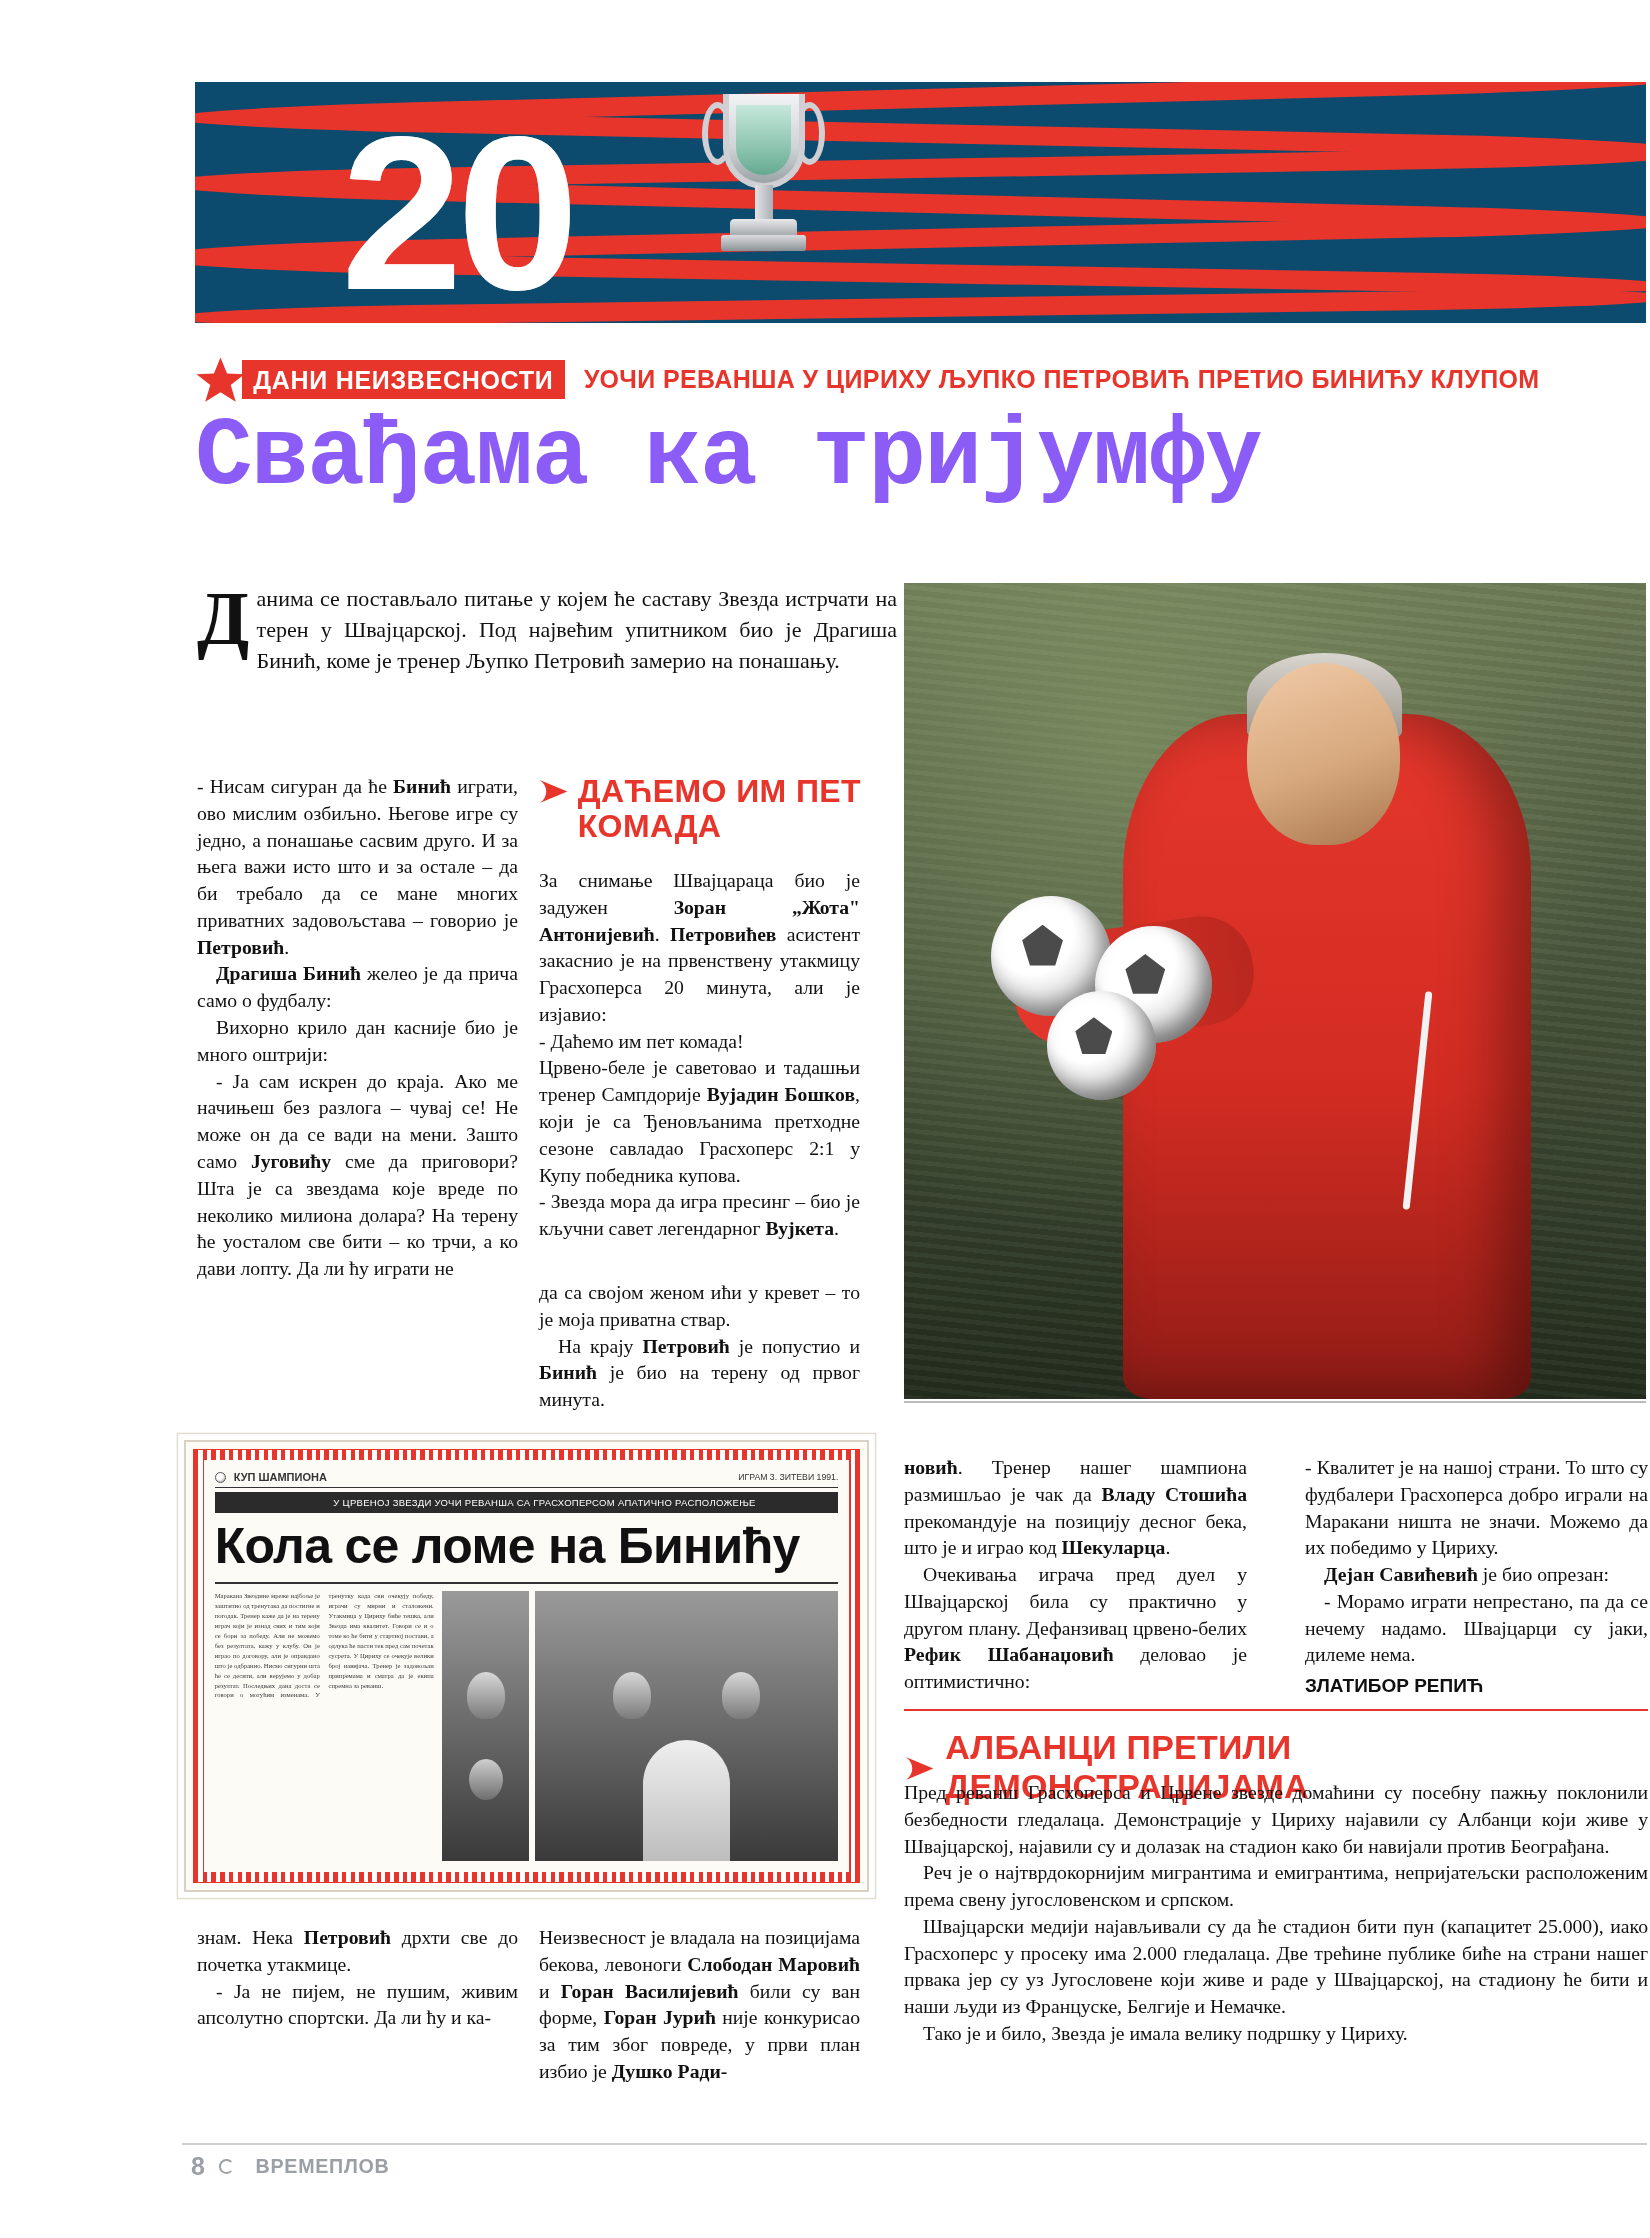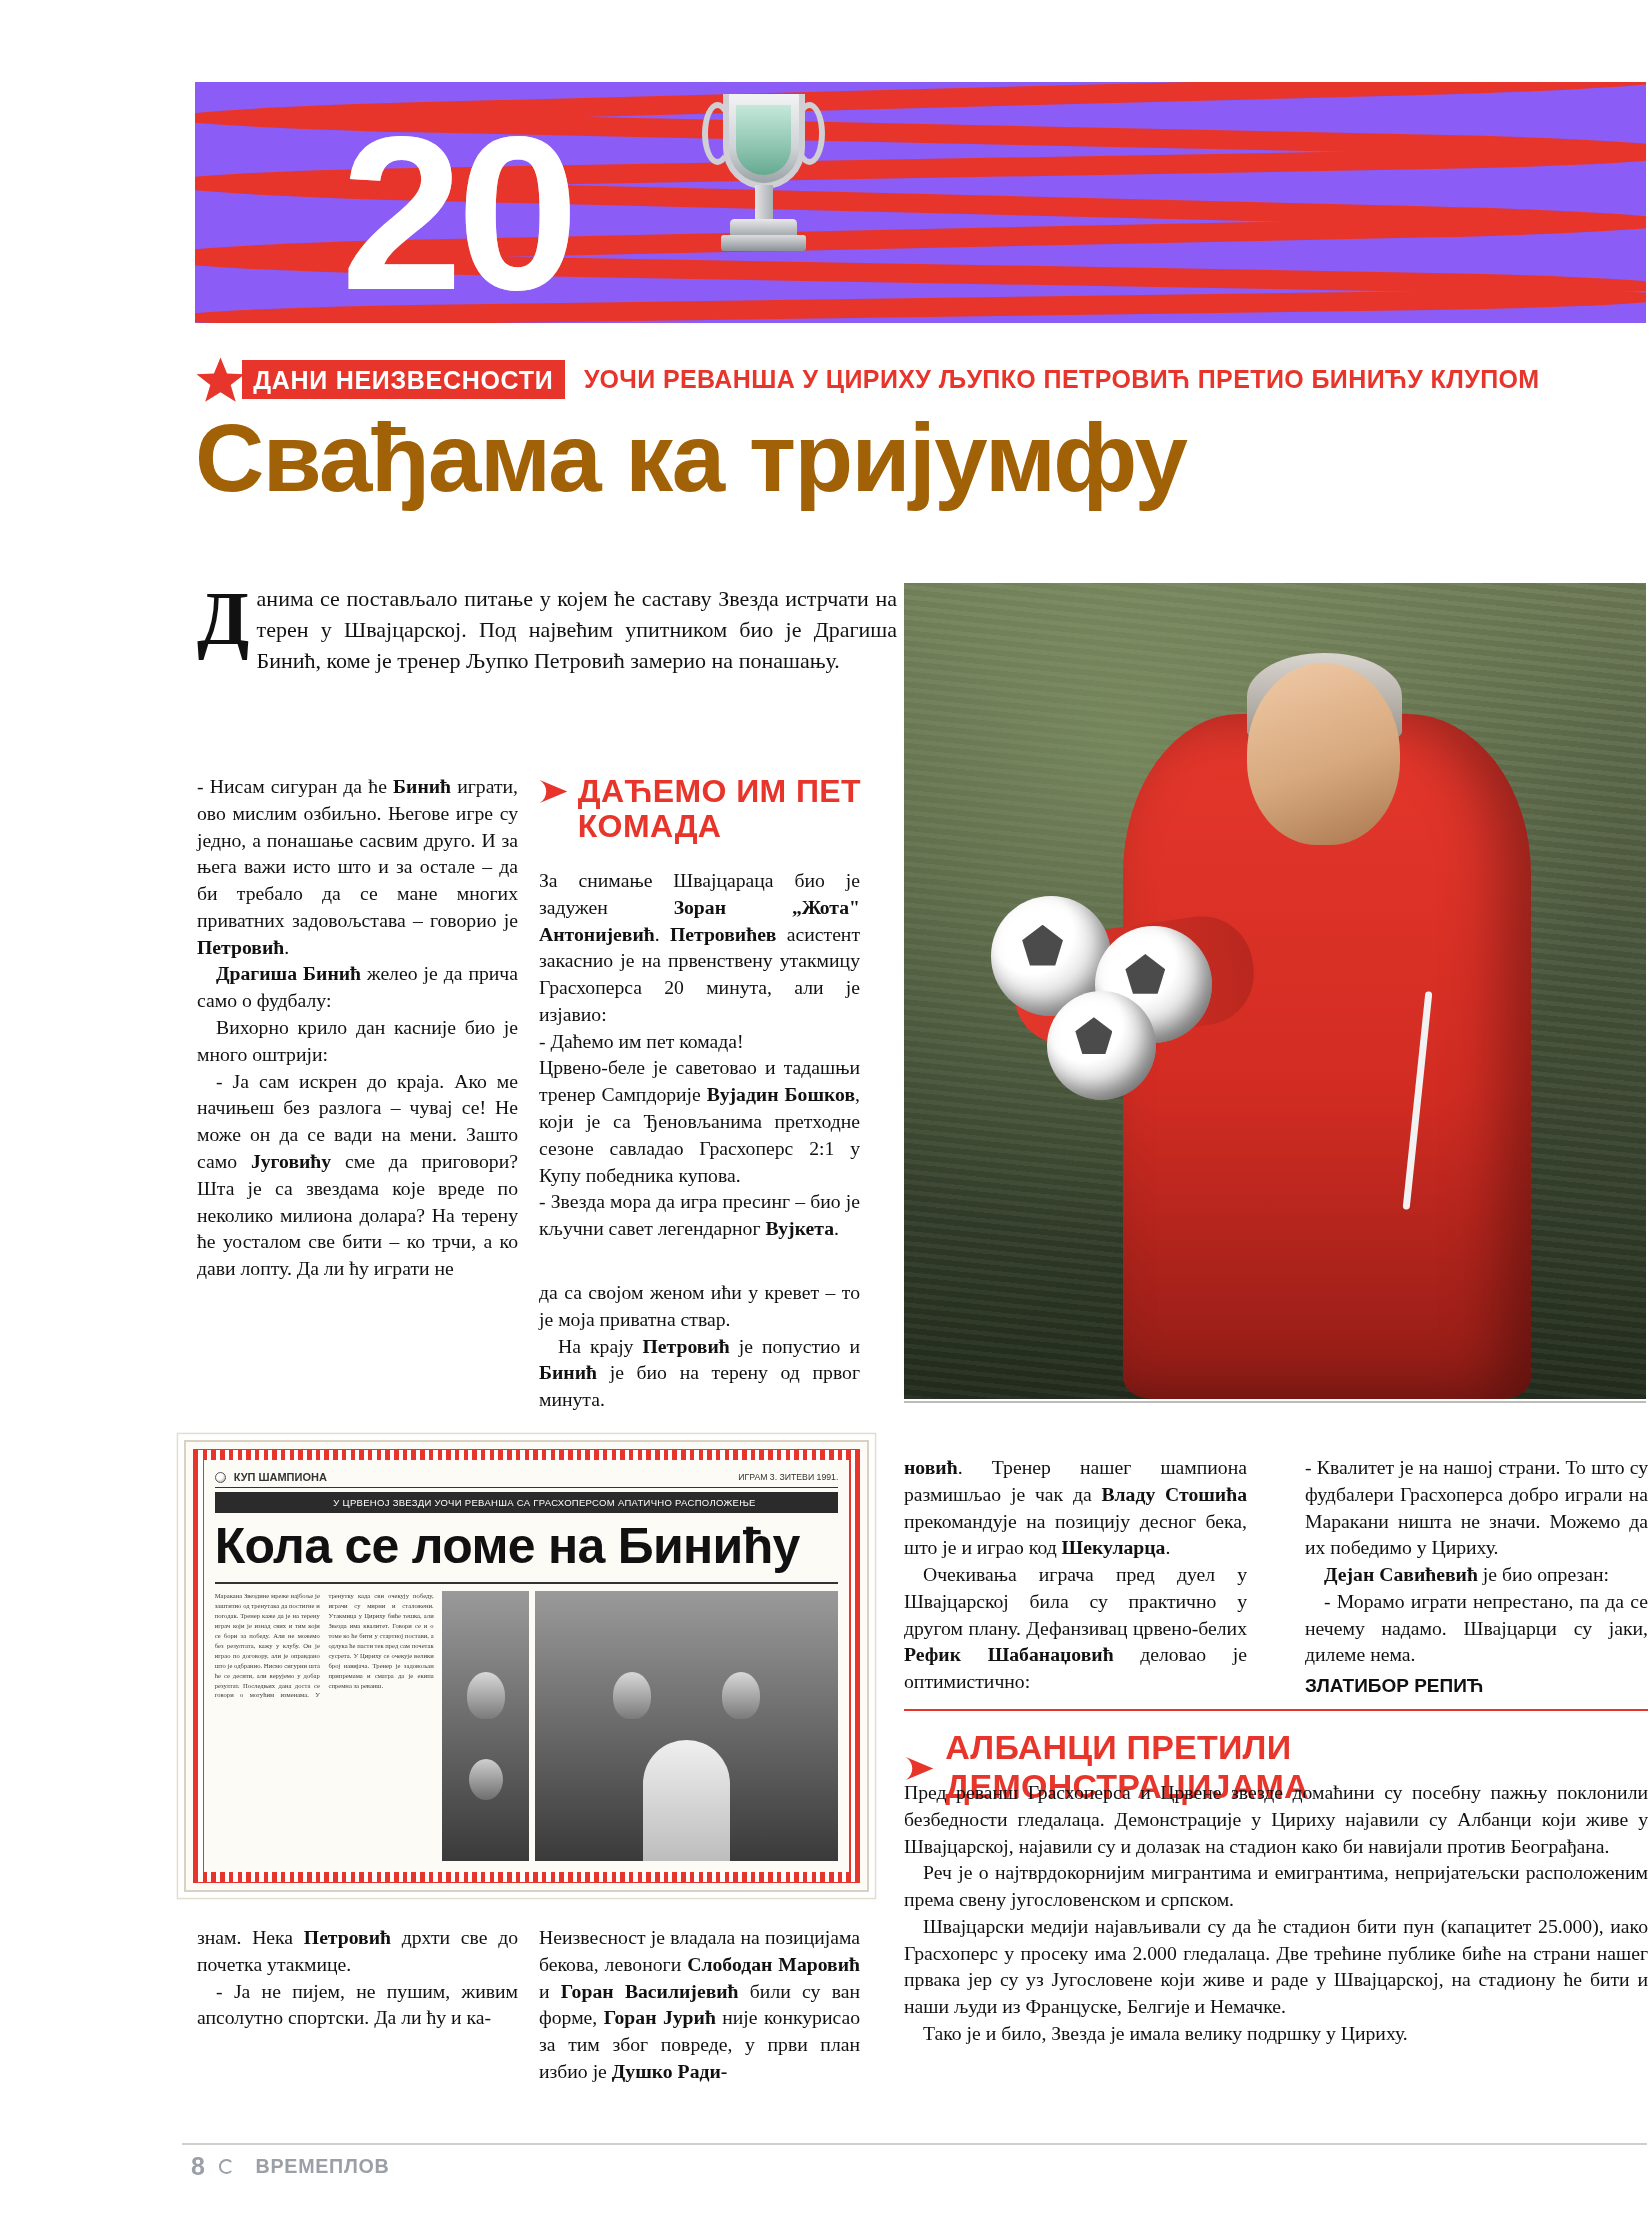--- a/index.html
+++ b/index.html
@@ -18,21 +18,21 @@
     left: 0; top: 0;
     width: 1650px; height: 2239px;
   }
 
   
   .banner {
     position: absolute;
     left: 195px; top: 82px;
     width: 1451px; height: 241px;
     overflow: hidden;
-    background: #8b5cf6;
+    background: #0c4a6e;
   }
   .banner .stripes {
     position:absolute; left:0; top:0; width:100%; height:100%;
   }
   .stripe {
     position: absolute;
     left: -29px;
     width: 1516px;
     height: 19px;
     background: #e8352b;
@@ -125,26 +125,26 @@
     color: #e8352b;
     margin-left: 19px;
     letter-spacing: 0.4px;
   }
 
   
   .headline {
     position:absolute;
     left: 195px; top: 408px;
     width: 1451px;
-    font-family: Liberation Sans, sans-serif;
+    font-family: Liberation Mono, monospace;
     font-weight: bold;
     font-size: 96px;
     line-height: 1.05;
     letter-spacing: -1.5px;
-    color: #a16207;
+    color: #8b5cf6;
   }
 
   
   .lead {
     position:absolute;
     left: 197px; top: 583px;
     width: 700px;
     font-size: 22px;
     line-height: 1.42;
     text-align: justify;

